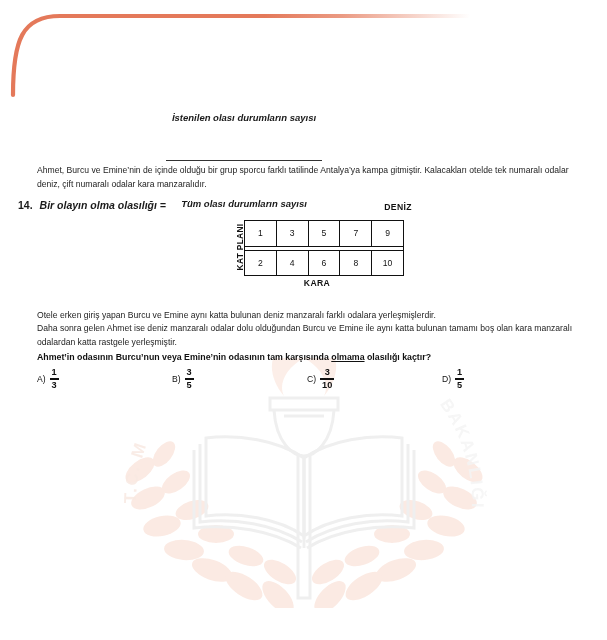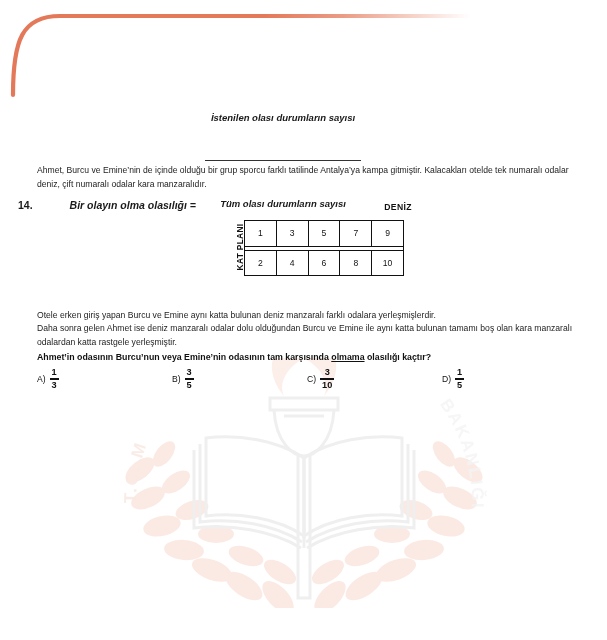--- a/index.html
+++ b/index.html
@@ -59,27 +59,25 @@
     font-weight: bold;
     font-style: normal;
     margin-right: 7px;
     letter-spacing: 0px;
   }
   .q-formula-left {
     font-size: 10.5px;
     font-style: italic;
     font-weight: bold;
     white-space: nowrap;
-    margin-left: 30px;
   }
   .frac-block {
     display: inline-flex;
     flex-direction: column;
     align-items: center;
-    margin-left: 9px;
     position: relative;
     top: -1px;
     gap: 36px;
   }
   .frac-num, .frac-den {
     font-size: 9.5px;
     font-style: italic;
     font-weight: bold;
     padding: 1px 6px;
     white-space: nowrap;
@@ -348,20 +346,21 @@
       </div>
       <div class="room-gap"></div>
       <div class="room-row">
         <div class="room-cell">2</div>
         <div class="room-cell">4</div>
         <div class="room-cell">6</div>
         <div class="room-cell">8</div>
         <div class="room-cell">10</div>
       </div>
     </div>
+    <div id="label-kara">KARA</div>
   </div>
 
   <div class="para" id="para-2">Otele erken giriş yapan Burcu ve Emine aynı katta bulunan deniz manzaralı farklı odalara yerleşmişlerdir.</div>
 
   <div class="para" id="para-3">Daha sonra gelen Ahmet ise deniz manzaralı odalar dolu olduğundan Burcu ve Emine ile aynı katta bulunan tamamı boş olan kara manzaralı odalardan katta rastgele yerleşmiştir.</div>
 
   <div id="question-line">
     <span>Ahmet’in odasının Burcu’nun veya Emine’nin odasının tam karşısında </span><u>olmama</u><span> olasılığı kaçtır?</span>
   </div>
 

